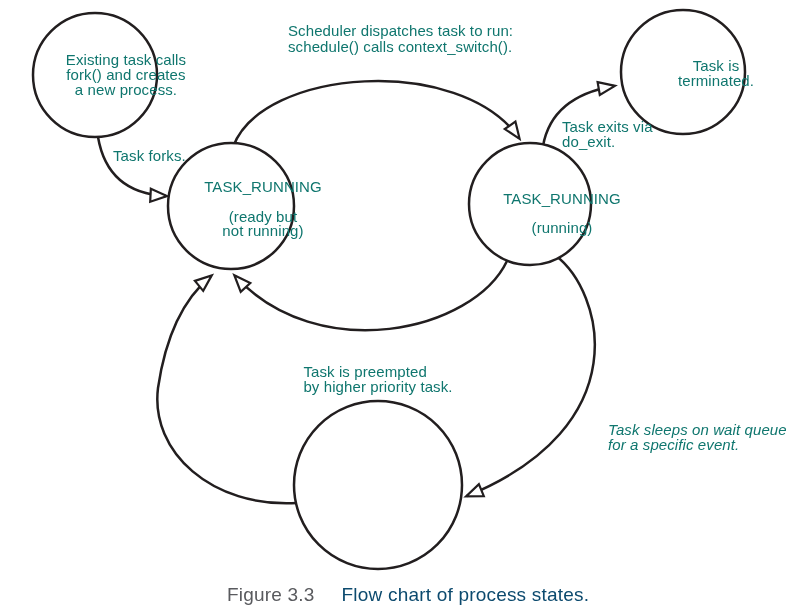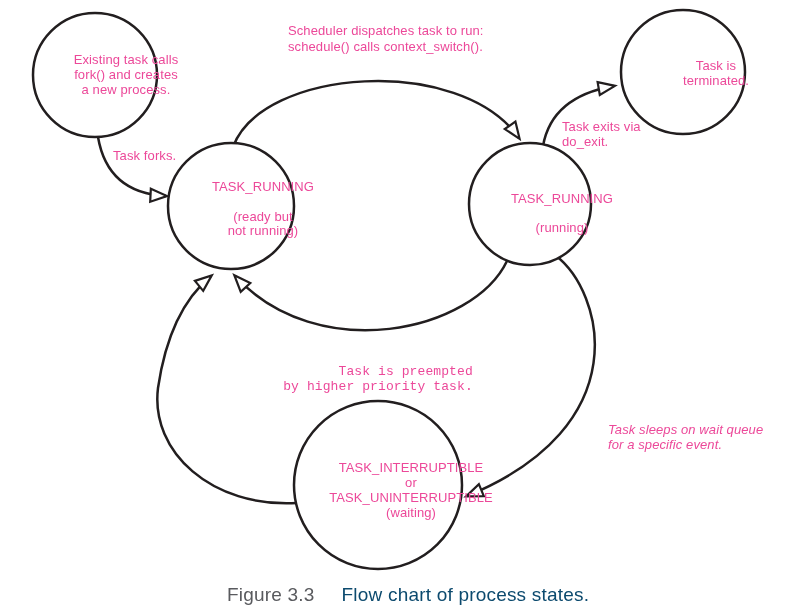--- a/index.html
+++ b/index.html
@@ -15,35 +15,34 @@
     font-family: "Liberation Sans", sans-serif;
     overflow: hidden;
   }
   .stage svg {
     position: absolute;
     left: 0;
     top: 0;
   }
   .lbl {
     position: absolute;
-    font-size: 13px;
+    font-size: 15px;
     line-height: 15px;
-    color: #ec4899;
+    color: #0f766e;
     white-space: pre-line;
     letter-spacing: 0.1px;
   }
   .lbl.center {
     text-align: center;
     transform: translate(-50%, -50%);
     margin-left: 32px;
   }
   .lbl.centerx {
-    text-align: right;
+    text-align: left;
     transform: translateX(-50%);
-    font-family: Liberation Mono, monospace;
   }
   .lbl.lh16 { line-height: 16px; }
   .caption {
     position: absolute;
     left: 227px;
     top: 586px;
     display: flex;
     gap: 27px;
     font-size: 19px;
     line-height: 18px;
@@ -87,24 +86,20 @@
 
   <div class="lbl center" style="left:231px; top:186px;">TASK_RUNNING</div>
   <div class="lbl center" style="left:231px; top:224px; line-height:14px;">(ready but
 not running)</div>
 
   <div class="lbl center" style="left:530px; top:198px;">TASK_RUNNING</div>
   <div class="lbl center" style="left:530px; top:227px;">(running)</div>
 
   <div class="lbl center" style="left:684px; top:73px;">Task is terminated.</div>
 
-  <div class="lbl center" style="left:379px; top:490px;">TASK_INTERRUPTIBLE
-or
-TASK_UNINTERRUPTIBLE
-(waiting)</div>
 
   <div class="lbl lh16" style="left:288px; top:23px;">Scheduler dispatches task to run:
 schedule() calls context_switch().</div>
 
   <div class="lbl" style="left:113px; top:148px;text-align:right;">Task forks.</div>
 
   <div class="lbl" style="left:562px; top:119px;">Task exits via
 do_exit.</div>
 
   <div class="lbl centerx" style="left:378px; top:364px;">Task is preempted

